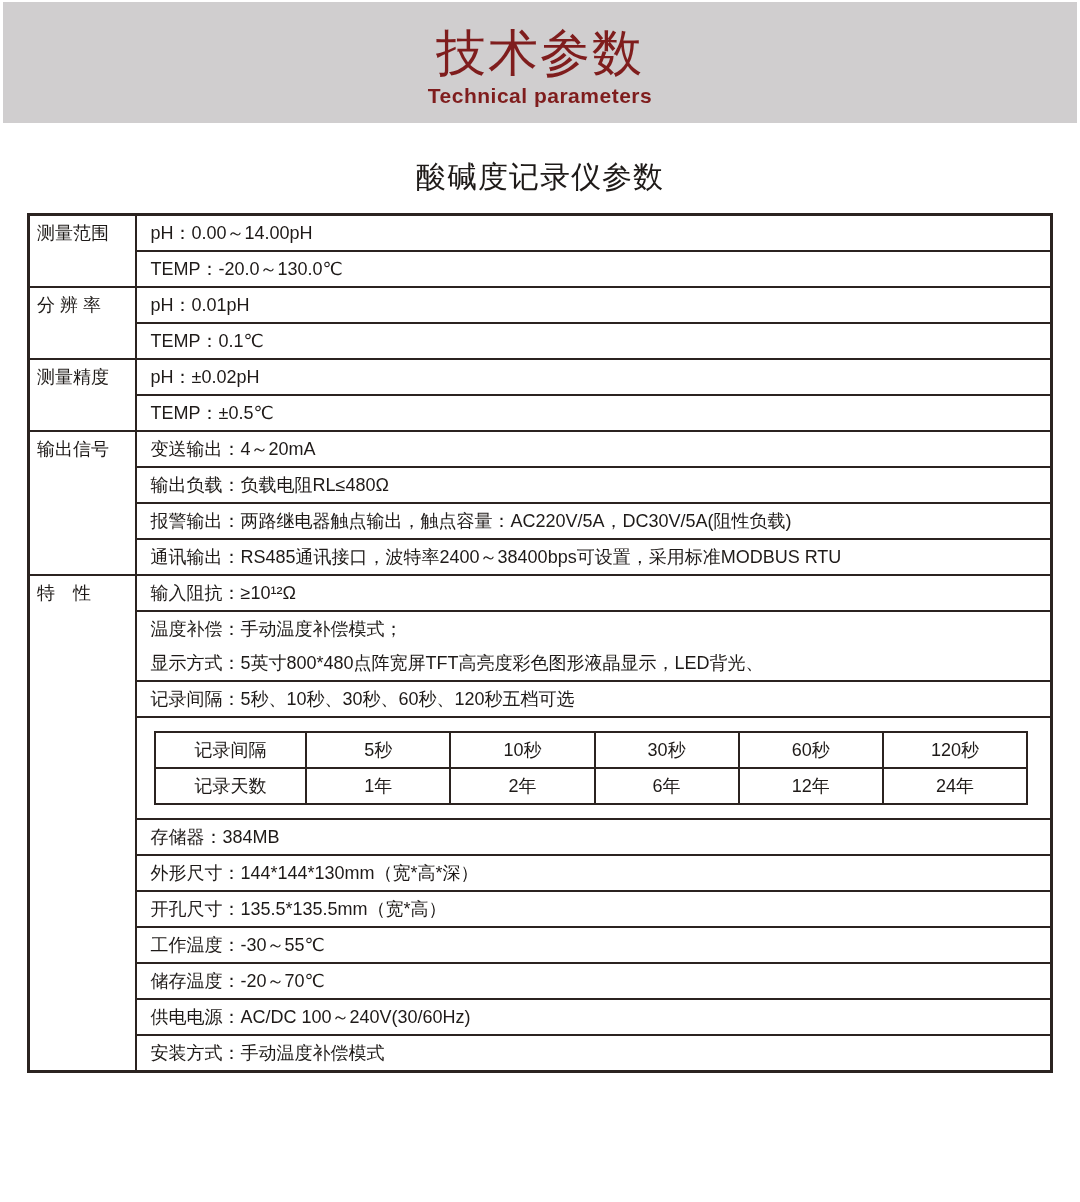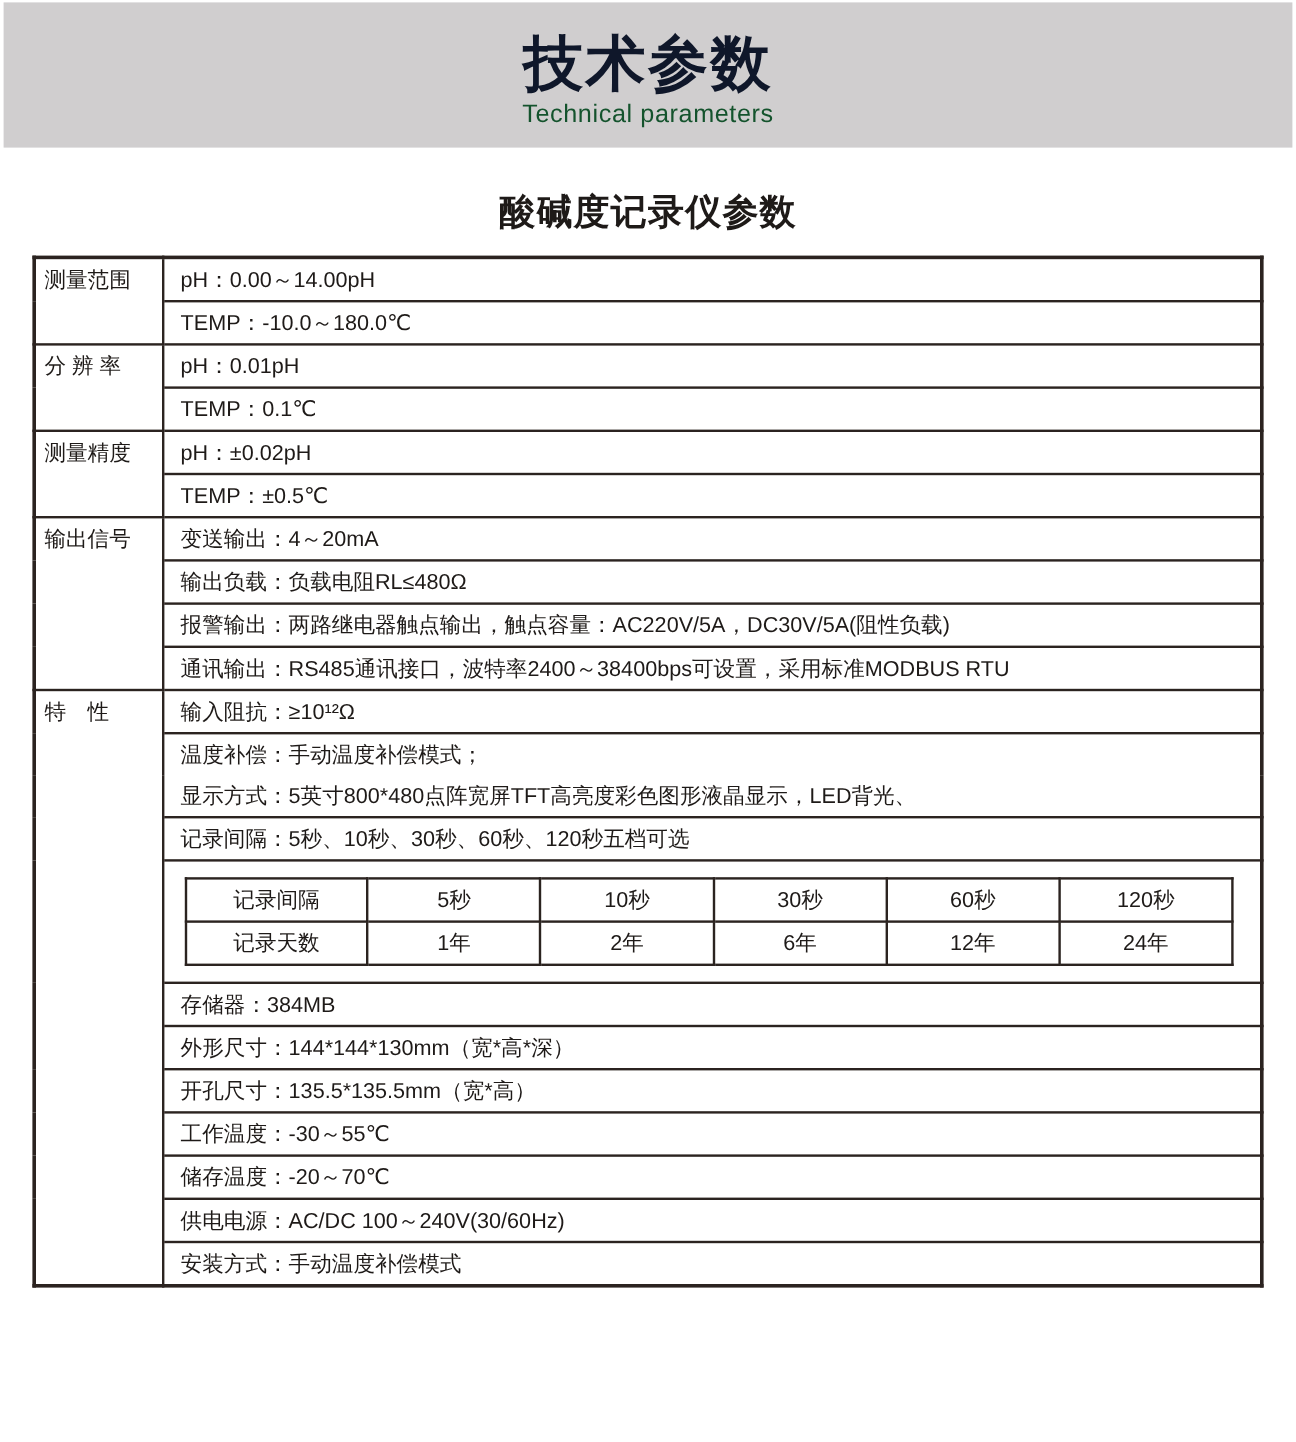--- a/index.html
+++ b/index.html
@@ -5,23 +5,23 @@
   :root{
     --banner-bg:#d0cecf;
     --line:#2b2320;
     --text:#1e1a18;
   }
   *{box-sizing:border-box;margin:0;padding:0}
   html,body{width:1080px;height:1202px;background:#fff;overflow:hidden;
     font-family:"Liberation Sans","DejaVu Sans",sans-serif;color:var(--text)}
   .banner{height:121px;margin:2px 3px 0;background:var(--banner-bg);
     display:flex;flex-direction:column;align-items:center;justify-content:center;padding-top:8px}
-  .banner-title{font-size:50px;font-weight:700;letter-spacing:2px;color:#0f172a;line-height:1.1}
-  .banner-subtitle{font-size:21px;font-weight:400;color:#14532d;margin-top:3px;letter-spacing:.5px}
-  .sheet-title{font-size:30px;font-weight:700;text-align:center;margin-top:34px;letter-spacing:1px}
+  .banner-title{font-size:50px;font-weight:400;letter-spacing:2px;color:#7f1d1d;line-height:1.1}
+  .banner-subtitle{font-size:21px;font-weight:700;color:#7f1d1d;margin-top:3px;letter-spacing:.5px}
+  .sheet-title{font-size:30px;font-weight:400;text-align:center;margin-top:34px;letter-spacing:1px}
   table.spec{width:1026px;margin:15px auto 0;border-collapse:collapse;table-layout:fixed;
     border:3px solid var(--line);font-size:18px;font-weight:500}
   .spec td{border:2px solid var(--line);vertical-align:top}
   .spec td.lab{padding:0 0 0 7px;line-height:34px;height:34px;white-space:nowrap;overflow:hidden}
   .spec td.val{padding:0 0 0 14px;line-height:34px;height:34px;white-space:nowrap;overflow:hidden}
   .spec td.kv{display:flex;border:none;white-space:nowrap}
   tr>td.kv{border:2px solid var(--line)}
   .kv .k{white-space:nowrap}
   .kv .v{display:flex;flex-direction:column}
   .kv .ln{display:block;line-height:34px}
@@ -46,21 +46,21 @@
       <col style="width:107px">
       <col>
     </colgroup>
   <tbody>
 
     <tr>
       <td class="lab" rowspan="2">测量范围</td>
       <td class="val">pH：0.00～14.00pH</td>
     </tr>
     <tr>
-      <td class="val">TEMP：-10.0～180.0℃</td>
+      <td class="val">TEMP：-20.0～130.0℃</td>
     </tr>
 
     <tr>
       <td class="lab" rowspan="2">分 辨 率</td>
       <td class="val">pH：0.01pH</td>
     </tr>
     <tr>
       <td class="val">TEMP：0.1℃</td>
     </tr>
 

